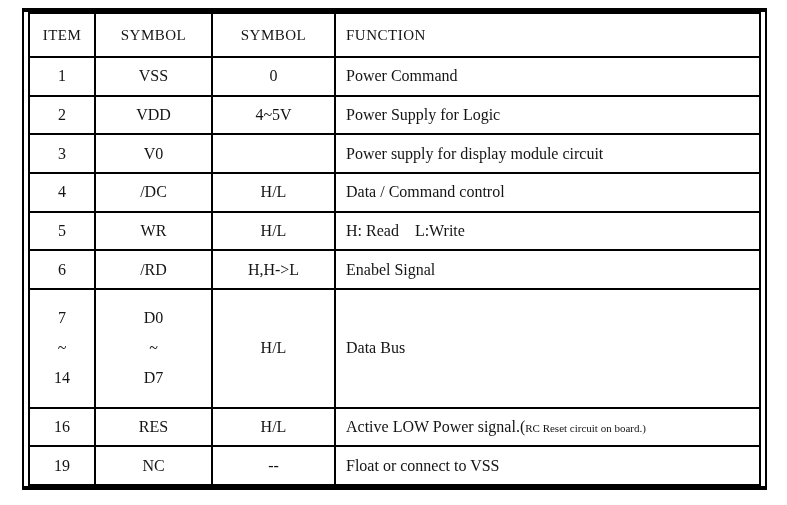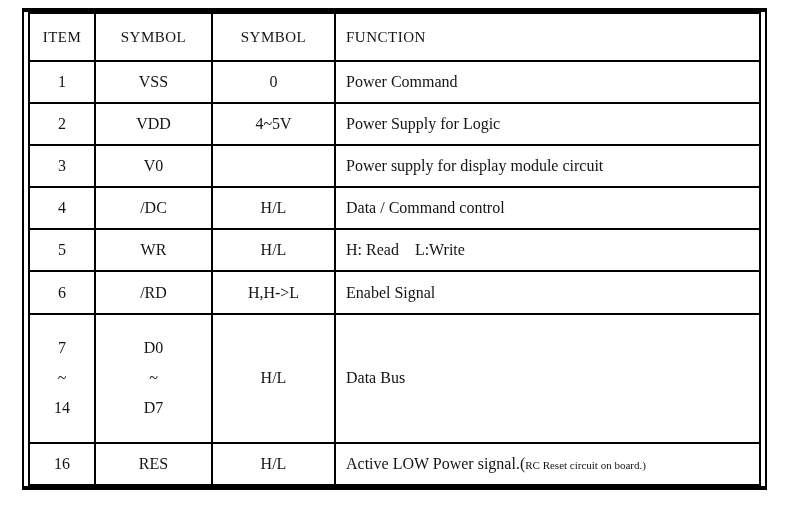--- a/index.html
+++ b/index.html
@@ -154,17 +154,23 @@
 
       <tr>
         <td>16</td>
         <td>RES</td>
         <td>H/L</td>
         <td class="col-function-cell"><span>Active LOW Power signal.(</span><span class="small-note">RC Reset circuit on board.)</span></td>
       </tr>
 
 
 
+      <tr>
+        <td>19</td>
+        <td>NC</td>
+        <td>--</td>
+        <td class="col-function-cell">Float or connect to VSS</td>
+      </tr>
 
     </tbody>
       </table>
   </div>
 </div>
 
 </body></html>

